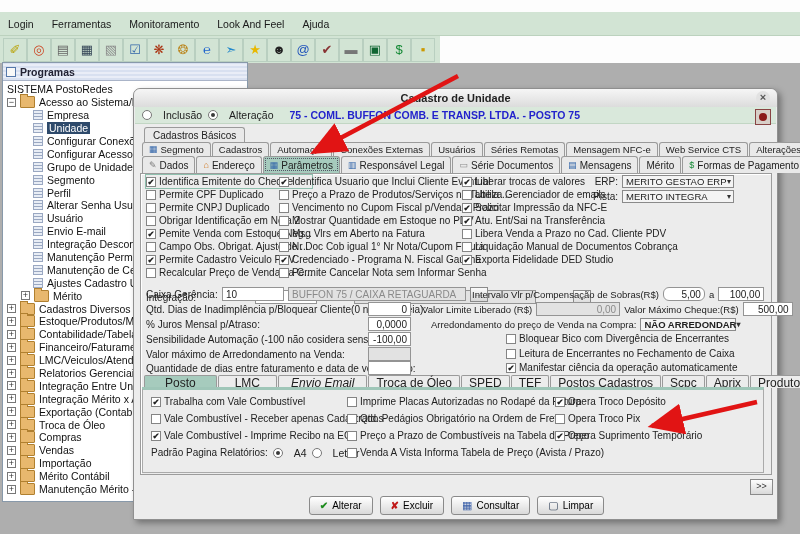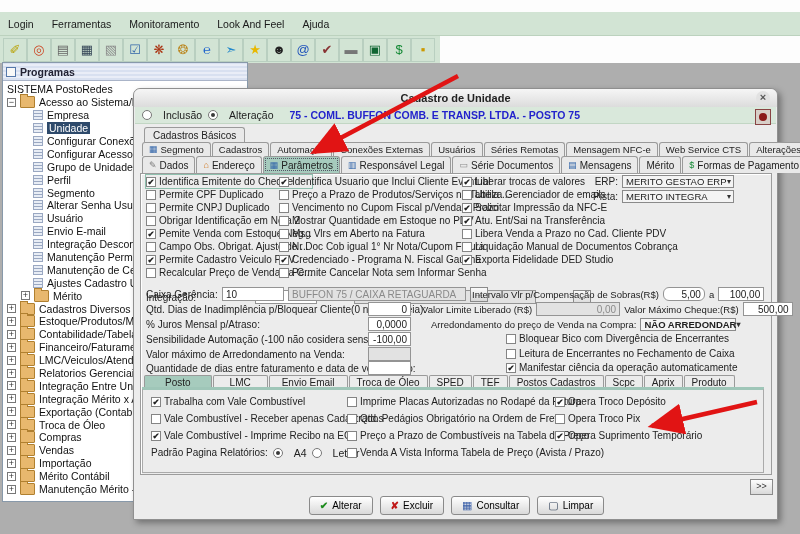--- a/index.html
+++ b/index.html
@@ -53,21 +53,21 @@
   .c1{left:12px;top:86px;} .c2{left:145px;top:86px;} .c3{left:328px;top:86px;}
   .combo-row{position:absolute;display:flex;align-items:center;gap:4px;font-size:10px;}
   .combo{height:13px;background:#f4f4f4;border:1px solid #8a8a8a;display:flex;align-items:center;justify-content:space-between;padding:0 2px 0 3px;font-size:9.5px;box-sizing:border-box;}
   .combo .arr{color:#333;font-size:8px;}
   .fieldrow{position:absolute;display:flex;align-items:center;gap:4px;height:14px;font-size:10px;white-space:nowrap;}
   .inp{border:1px solid #949494;background:#fff;height:14px;display:flex;align-items:center;padding:0 3px;font-size:10px;box-sizing:border-box;}
   .inp.num{justify-content:flex-end;}
   .inp.dis{background:#e2e2e2;color:#8a8a8a;}
   .browse{width:16px;height:13px;border:1px solid #8a8a8a;background:linear-gradient(#fafafa,#d8d8d8);font-size:8px;line-height:11px;text-align:center;color:#444;}
   .subtabs{position:absolute;left:10px;top:286px;display:flex;gap:1px;height:13px;}
-  .stab{border:1px solid #9a9a9a;border-bottom:none;border-radius:2px 2px 0 0;background:#ececec;font-size:10px;display:flex;align-items:center;padding:0 7px;box-sizing:border-box;white-space:nowrap;}
+  .stab{border:1px solid #9a9a9a;border-bottom:none;border-radius:2px 2px 0 0;background:#ececec;font-size:12px;display:flex;align-items:flex-start;padding:0 7px;box-sizing:border-box;white-space:nowrap;}
   .stab.sel{background:#a6cbbd;padding:0 20px;}
   .tealbar{position:absolute;left:8px;top:298px;width:622px;height:3px;background:#9fc6b8;}
   .groupbox{position:absolute;left:8px;top:300px;width:622px;height:84px;border:1px solid #aaa;border-top:none;box-sizing:border-box;}
   .gb-col{position:absolute;display:flex;flex-direction:column;gap:4px;}
   .g1{left:8px;top:6px;} .g2{left:204px;top:6px;} .g3{left:412px;top:6px;}
   .gb-col .cb{height:13px;}
   .padrao{display:flex;align-items:center;gap:5px;font-size:10px;height:13px;}
   .morebtn{position:absolute;left:616px;top:390px;width:21px;height:14px;border:1px solid #8a8a8a;background:linear-gradient(#fdfdfd,#d9d9d9);font-size:9px;text-align:center;line-height:12px;color:#333;}
   .btnrow{position:absolute;left:0;top:407px;width:645px;display:flex;justify-content:center;gap:7px;}
   .btn{display:flex;align-items:center;gap:4px;border:1px solid #8a8a8a;border-radius:3px;background:linear-gradient(#ffffff,#d9d9d9);font-size:10px;padding:0 10px;height:19px;box-sizing:border-box;}
@@ -177,25 +177,25 @@
       <div class="trow lvl2">
           <span class="leafic"></span>
           <span class="tlabel">Configurar Acesso ao Se</span>
         </div>
       <div class="trow lvl2">
           <span class="leafic"></span>
           <span class="tlabel">Grupo de Unidade</span>
         </div>
       <div class="trow lvl2">
           <span class="leafic"></span>
+          <span class="tlabel">Segmento</span>
+        </div>
+      <div class="trow lvl2">
+          <span class="leafic"></span>
           <span class="tlabel">Perfil</span>
-        </div>
-      <div class="trow lvl2">
-          <span class="leafic"></span>
-          <span class="tlabel">Segmento</span>
         </div>
       <div class="trow lvl2">
           <span class="leafic"></span>
           <span class="tlabel">Alterar Senha Usuário</span>
         </div>
       <div class="trow lvl2">
           <span class="leafic"></span>
           <span class="tlabel">Usuário</span>
         </div>
       <div class="trow lvl2">
@@ -579,21 +579,21 @@
         <span>Manifestar ciência da operação automaticamente</span>
       </div>
 
     <div class="subtabs">
       <div class="stab sel">
           <span>Posto</span>
         </div>
       <div class="stab" style="padding:0 16px;">
           <span>LMC</span>
         </div>
-      <div class="stab" style="padding:0 12px;">
+      <div class="stab" style="padding:0 12px;font-style:italic;">
           <span>Envio Email</span>
         </div>
       <div class="stab">
           <span>Troca de Óleo</span>
         </div>
       <div class="stab">
           <span>SPED</span>
         </div>
       <div class="stab">
           <span>TEF</span>

